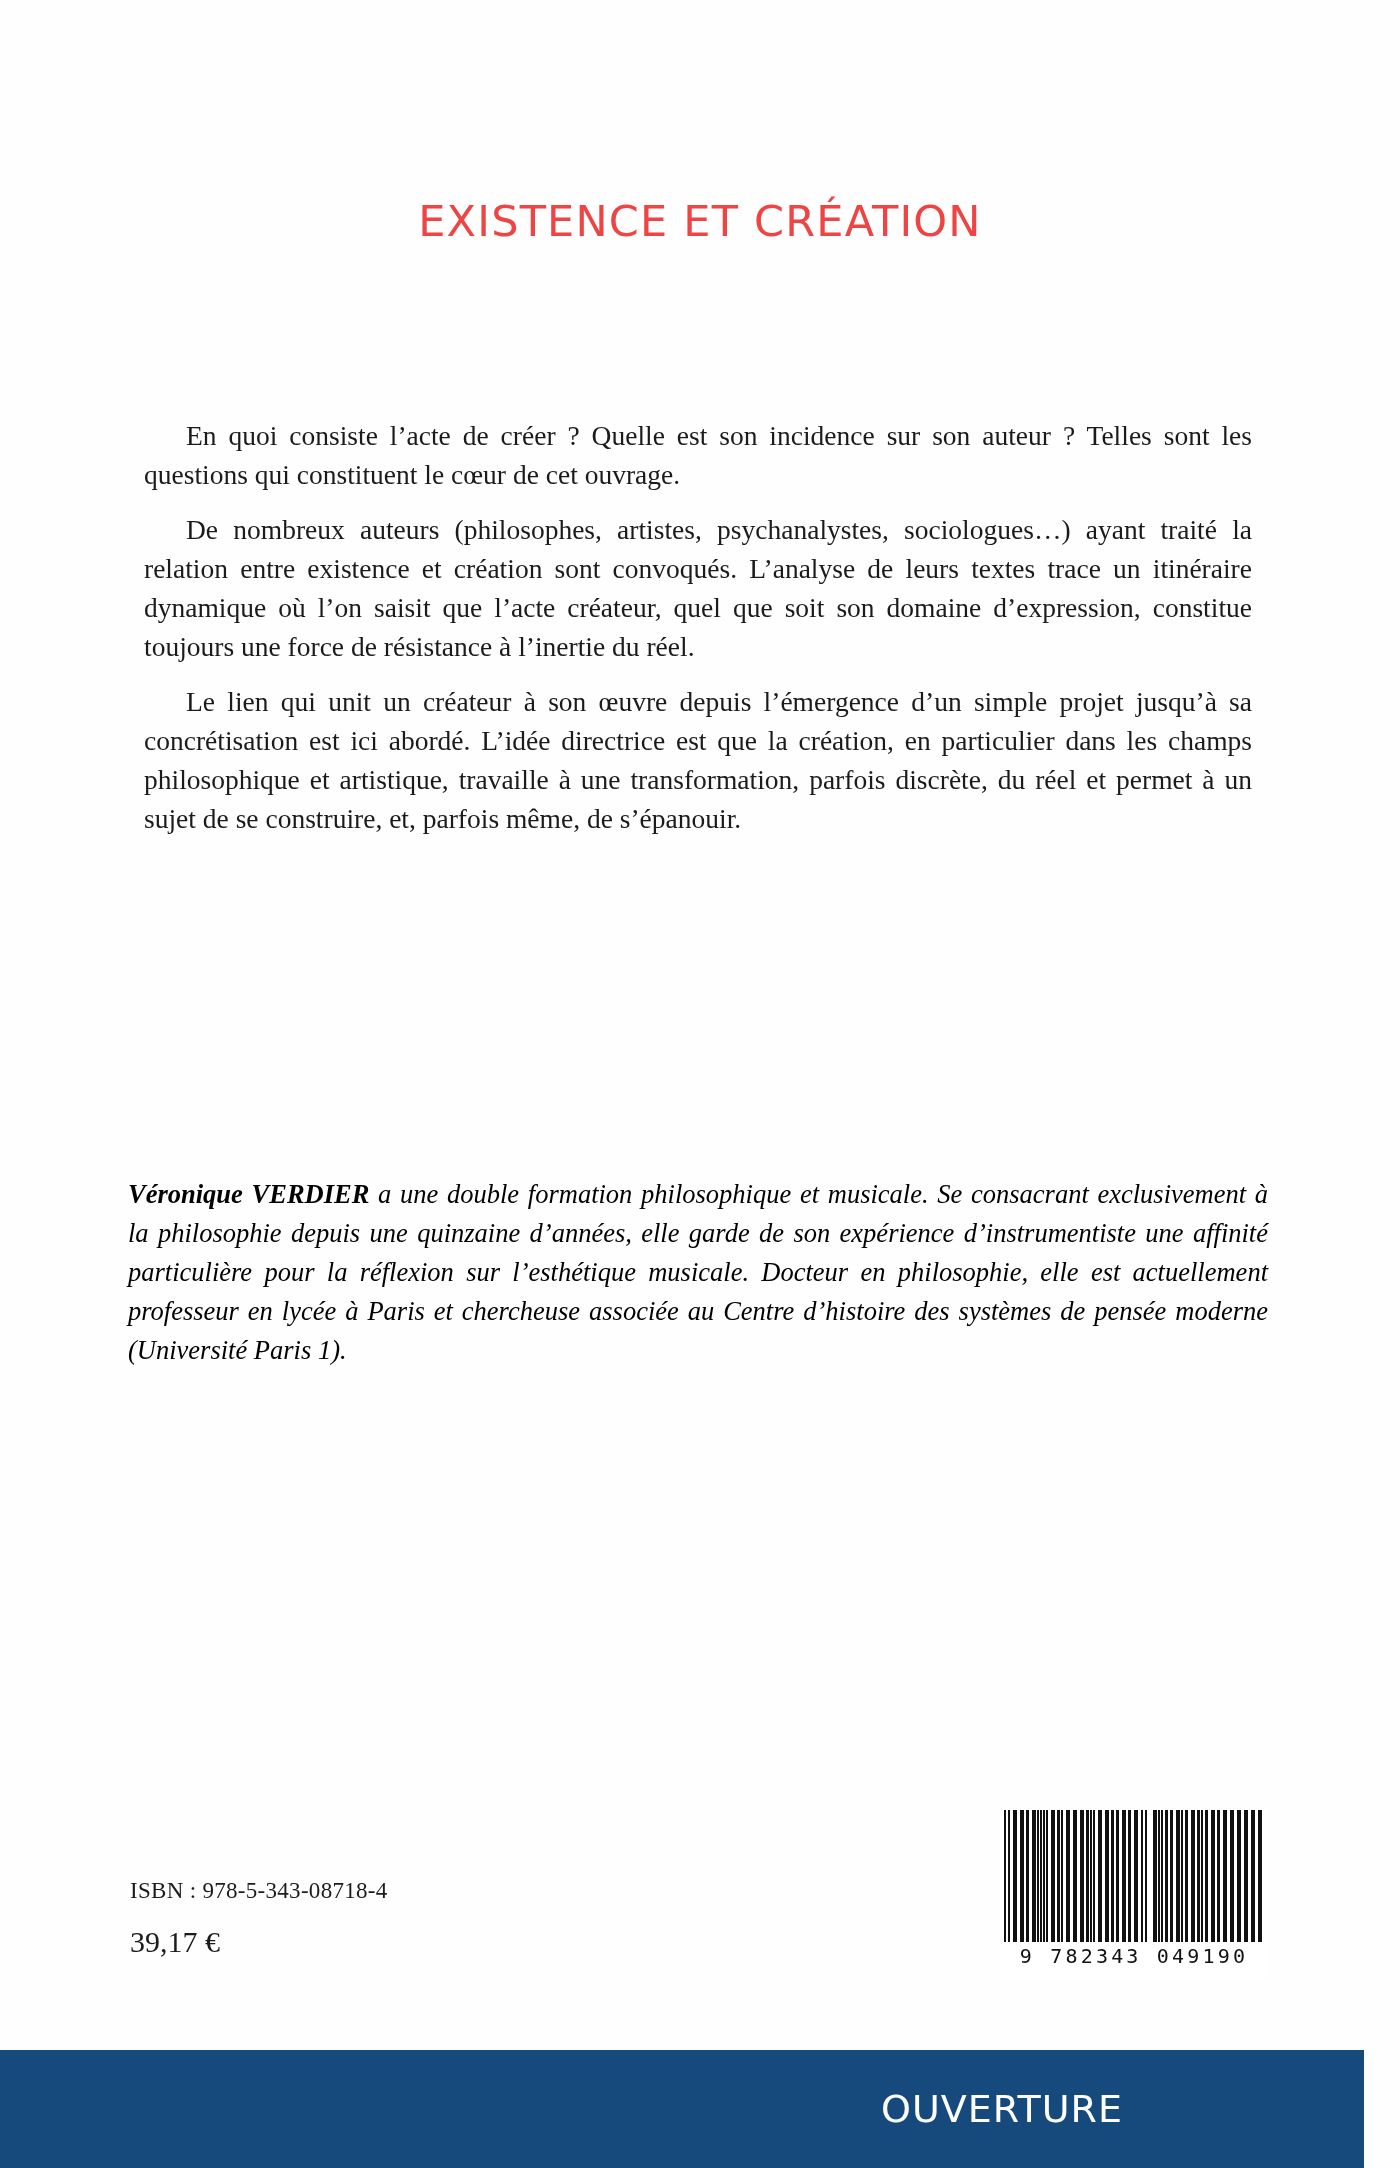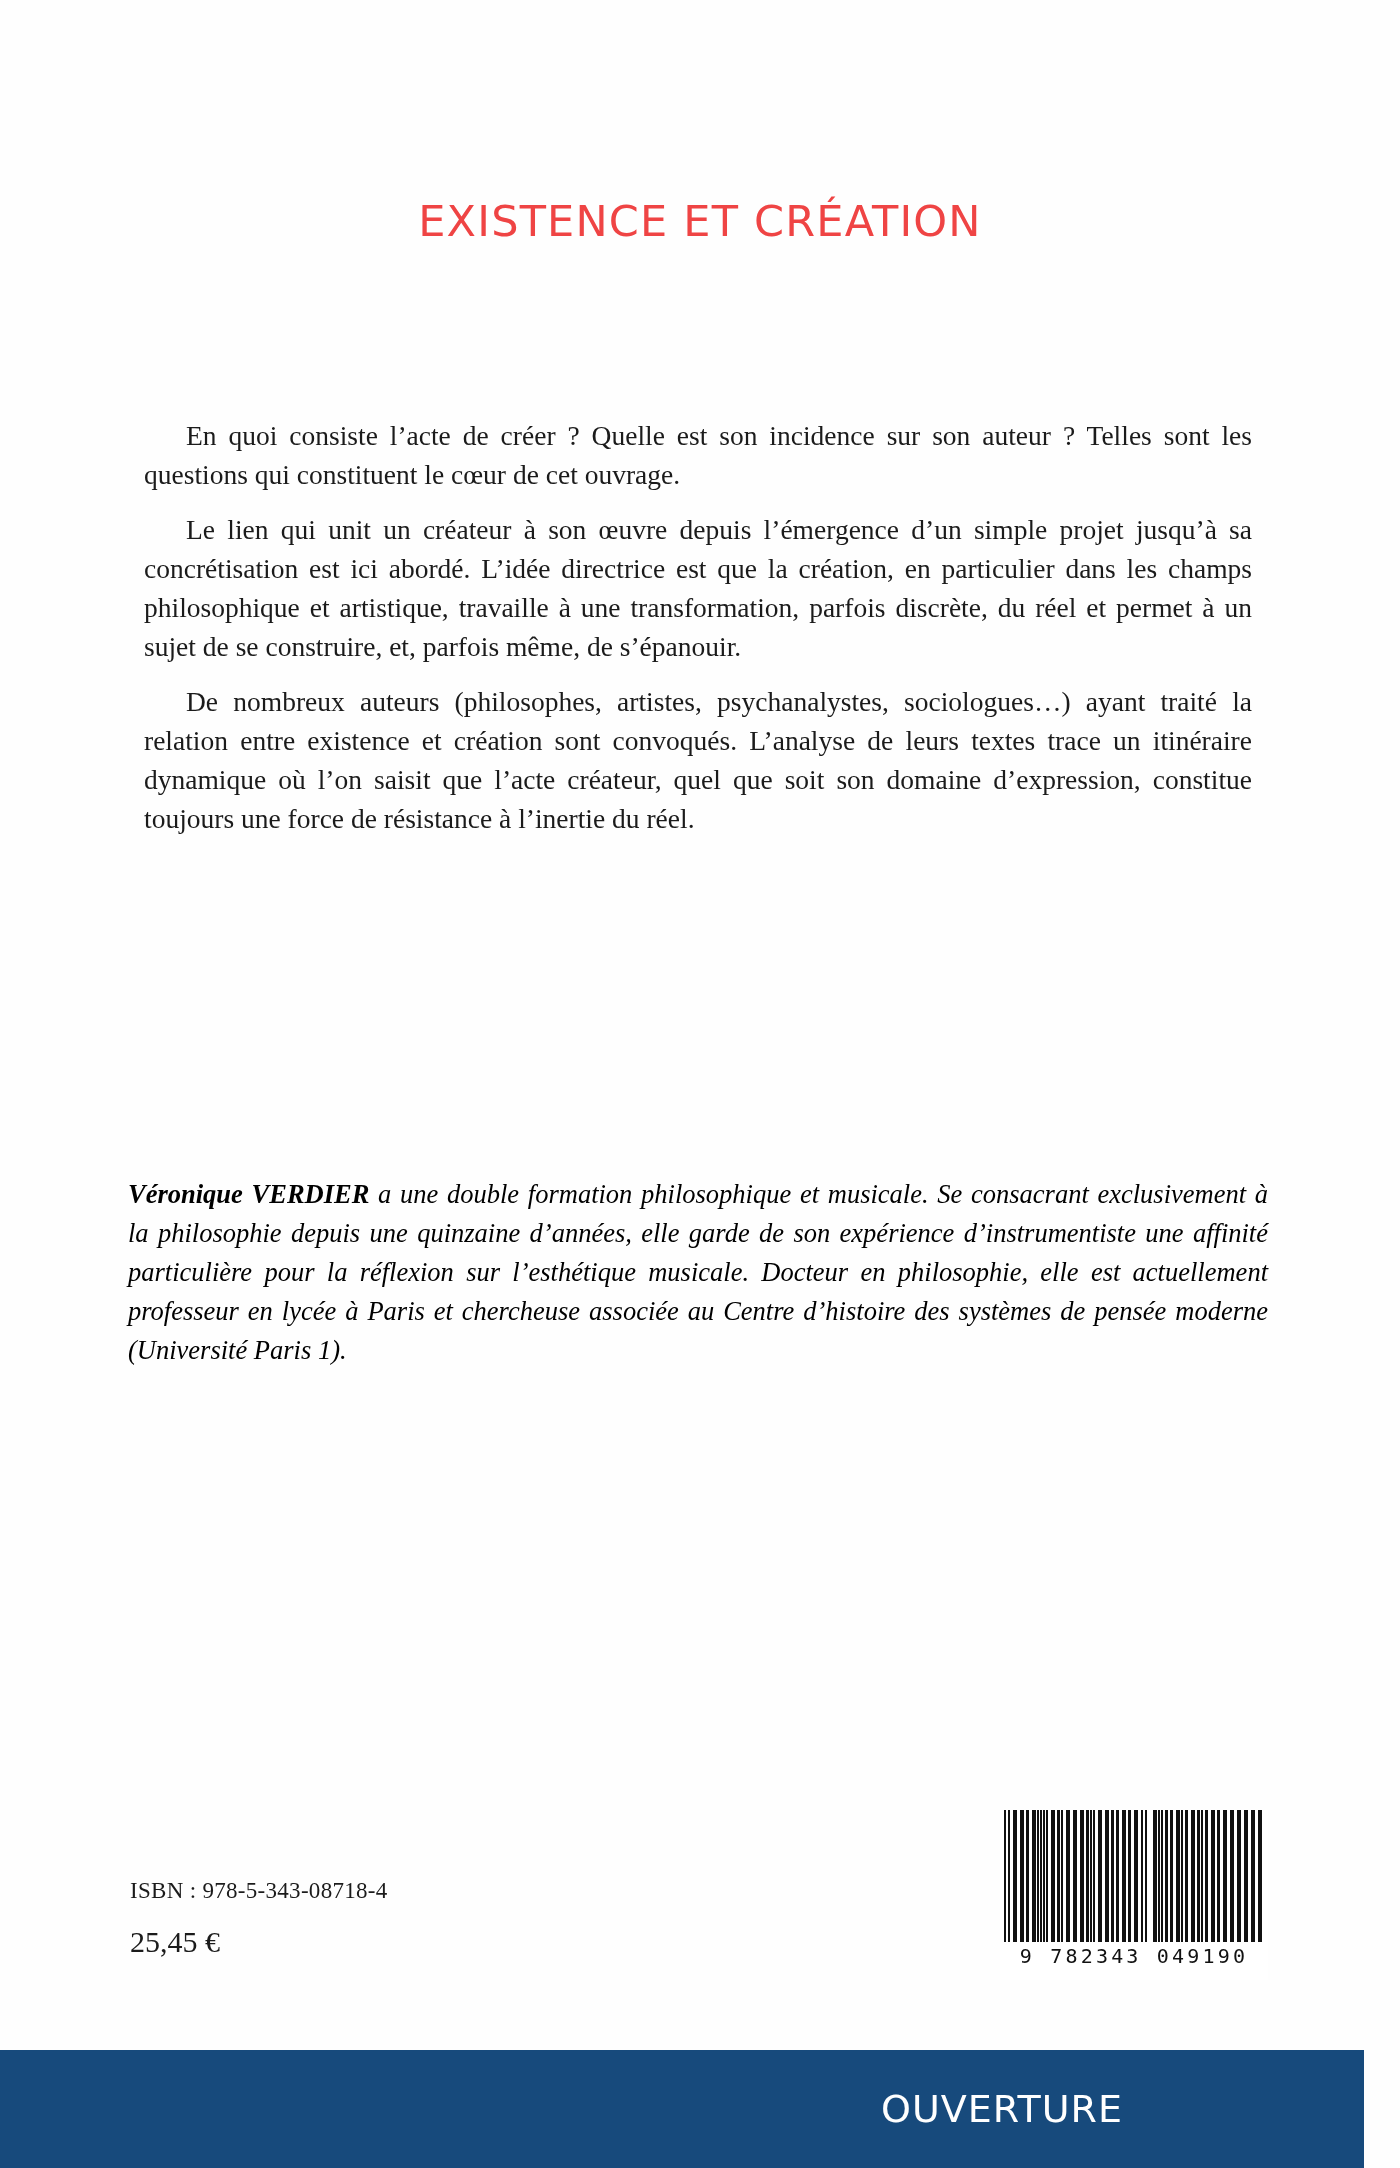--- a/index.html
+++ b/index.html
@@ -162,30 +162,30 @@
 </style>
 </head>
 <body>
 
 <div class="page">
 
   <div class="title">EXISTENCE ET CRÉATION</div>
 
   <div class="blurb">
     <p>En quoi consiste l’acte de créer ? Quelle est son incidence sur son auteur ? Telles sont les questions qui constituent le cœur de cet ouvrage.</p>
+    <p>De nombreux auteurs (philosophes, artistes, psychanalystes, sociologues…) ayant traité la relation entre existence et création sont convoqués. L’analyse de leurs textes trace un itinéraire dynamique où l’on saisit que l’acte créateur, quel que soit son domaine d’expression, constitue toujours une force de résistance à l’inertie du réel.</p>
     <p>Le lien qui unit un créateur à son œuvre depuis l’émergence d’un simple projet jusqu’à sa concrétisation est ici abordé. L’idée directrice est que la création, en particulier dans les champs philosophique et artistique, travaille à une transformation, parfois discrète, du réel et permet à un sujet de se construire, et, parfois même, de s’épanouir.</p>
-    <p>De nombreux auteurs (philosophes, artistes, psychanalystes, sociologues…) ayant traité la relation entre existence et création sont convoqués. L’analyse de leurs textes trace un itinéraire dynamique où l’on saisit que l’acte créateur, quel que soit son domaine d’expression, constitue toujours une force de résistance à l’inertie du réel.</p>
   </div>
 
   <div class="author-note">
     <span class="name">Véronique VERDIER</span><span> a une double formation philosophique et musicale. Se consacrant exclusivement à la philosophie depuis une quinzaine d’années, elle garde de son expérience d’instrumentiste une affinité particulière pour la réflexion sur l’esthétique musicale. Docteur en philosophie, elle est actuellement professeur en lycée à Paris et chercheuse associée au Centre d’histoire des systèmes de pensée moderne (Université Paris 1).</span>
   </div>
 
   <div class="isbn">ISBN : 978-5-343-08718-4</div>
-  <div class="price">25,45 €</div>
+  <div class="price">39,17 €</div>
 
   <div class="barcode-wrap">
     <div class="barcode-bars" id="bars">
         <i style="left: 4px; width: 2px;"></i>
         <i style="left: 8px; width: 2px;"></i>
         <i style="left: 13px; width: 4px;"></i>
         <i style="left: 20px; width: 4px;"></i>
         <i style="left: 26px; width: 3px;"></i>
         <i style="left: 32px; width: 4px;"></i>
         <i style="left: 37px; width: 2px;"></i>

